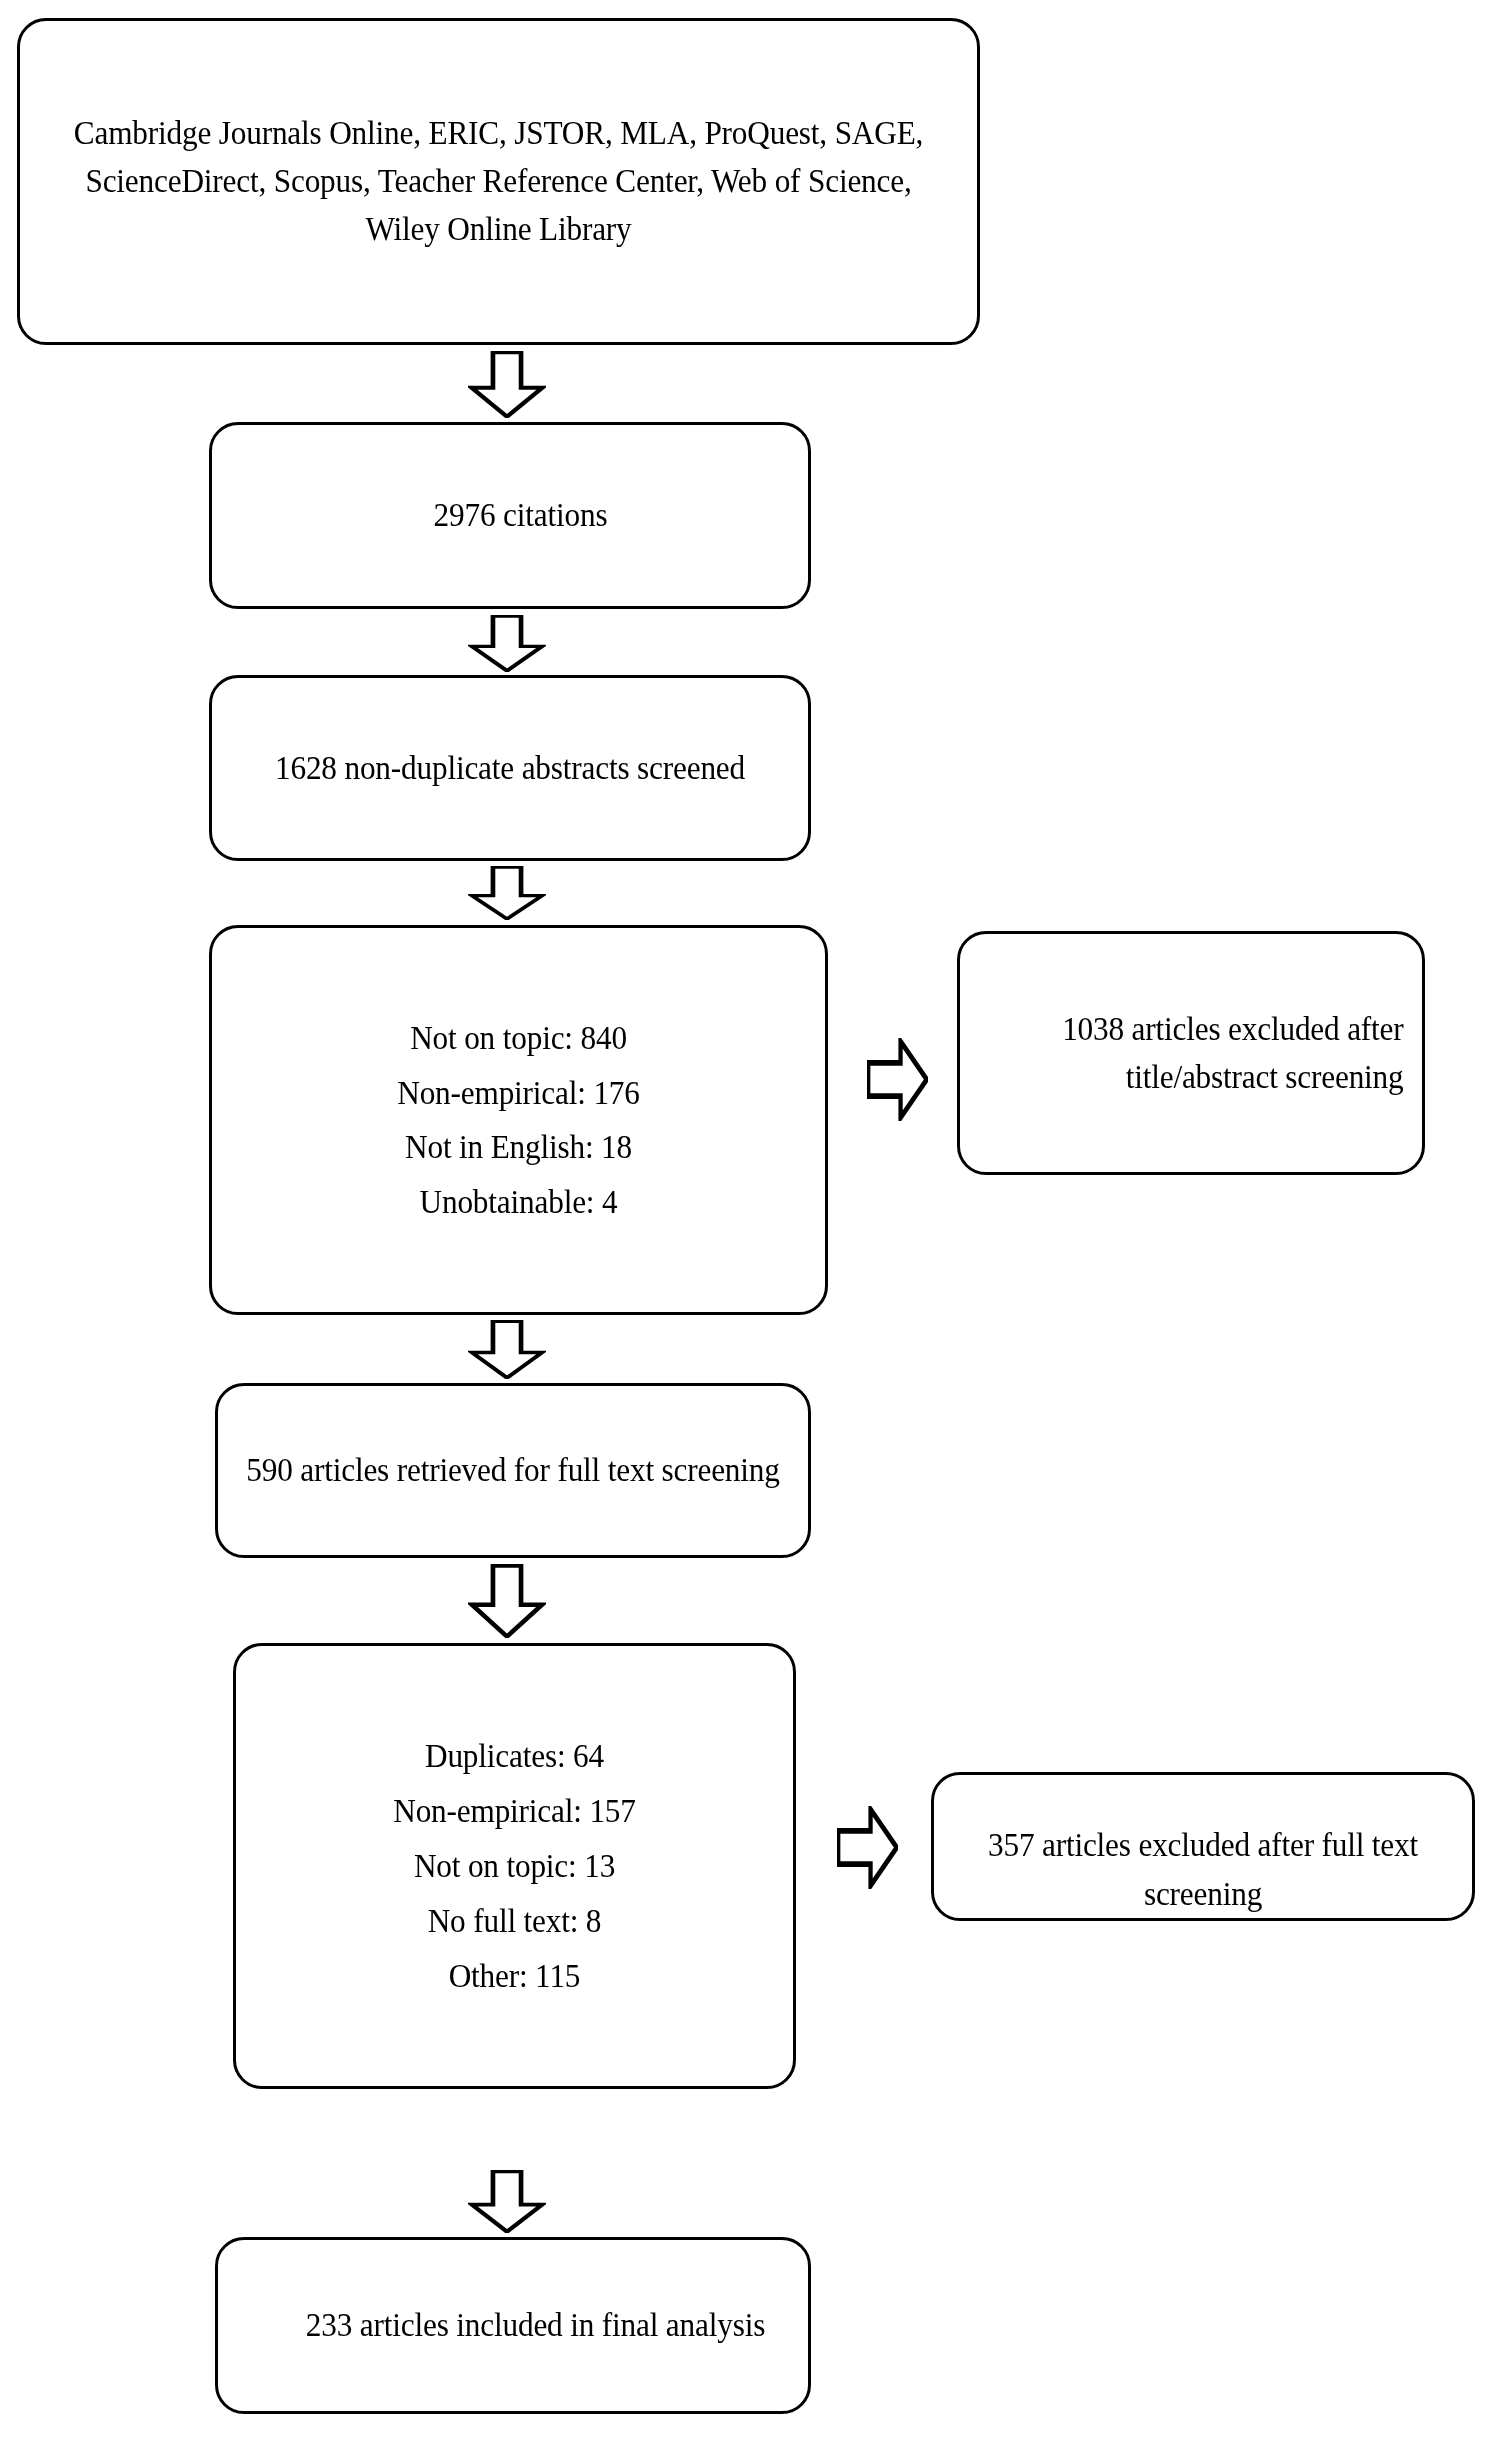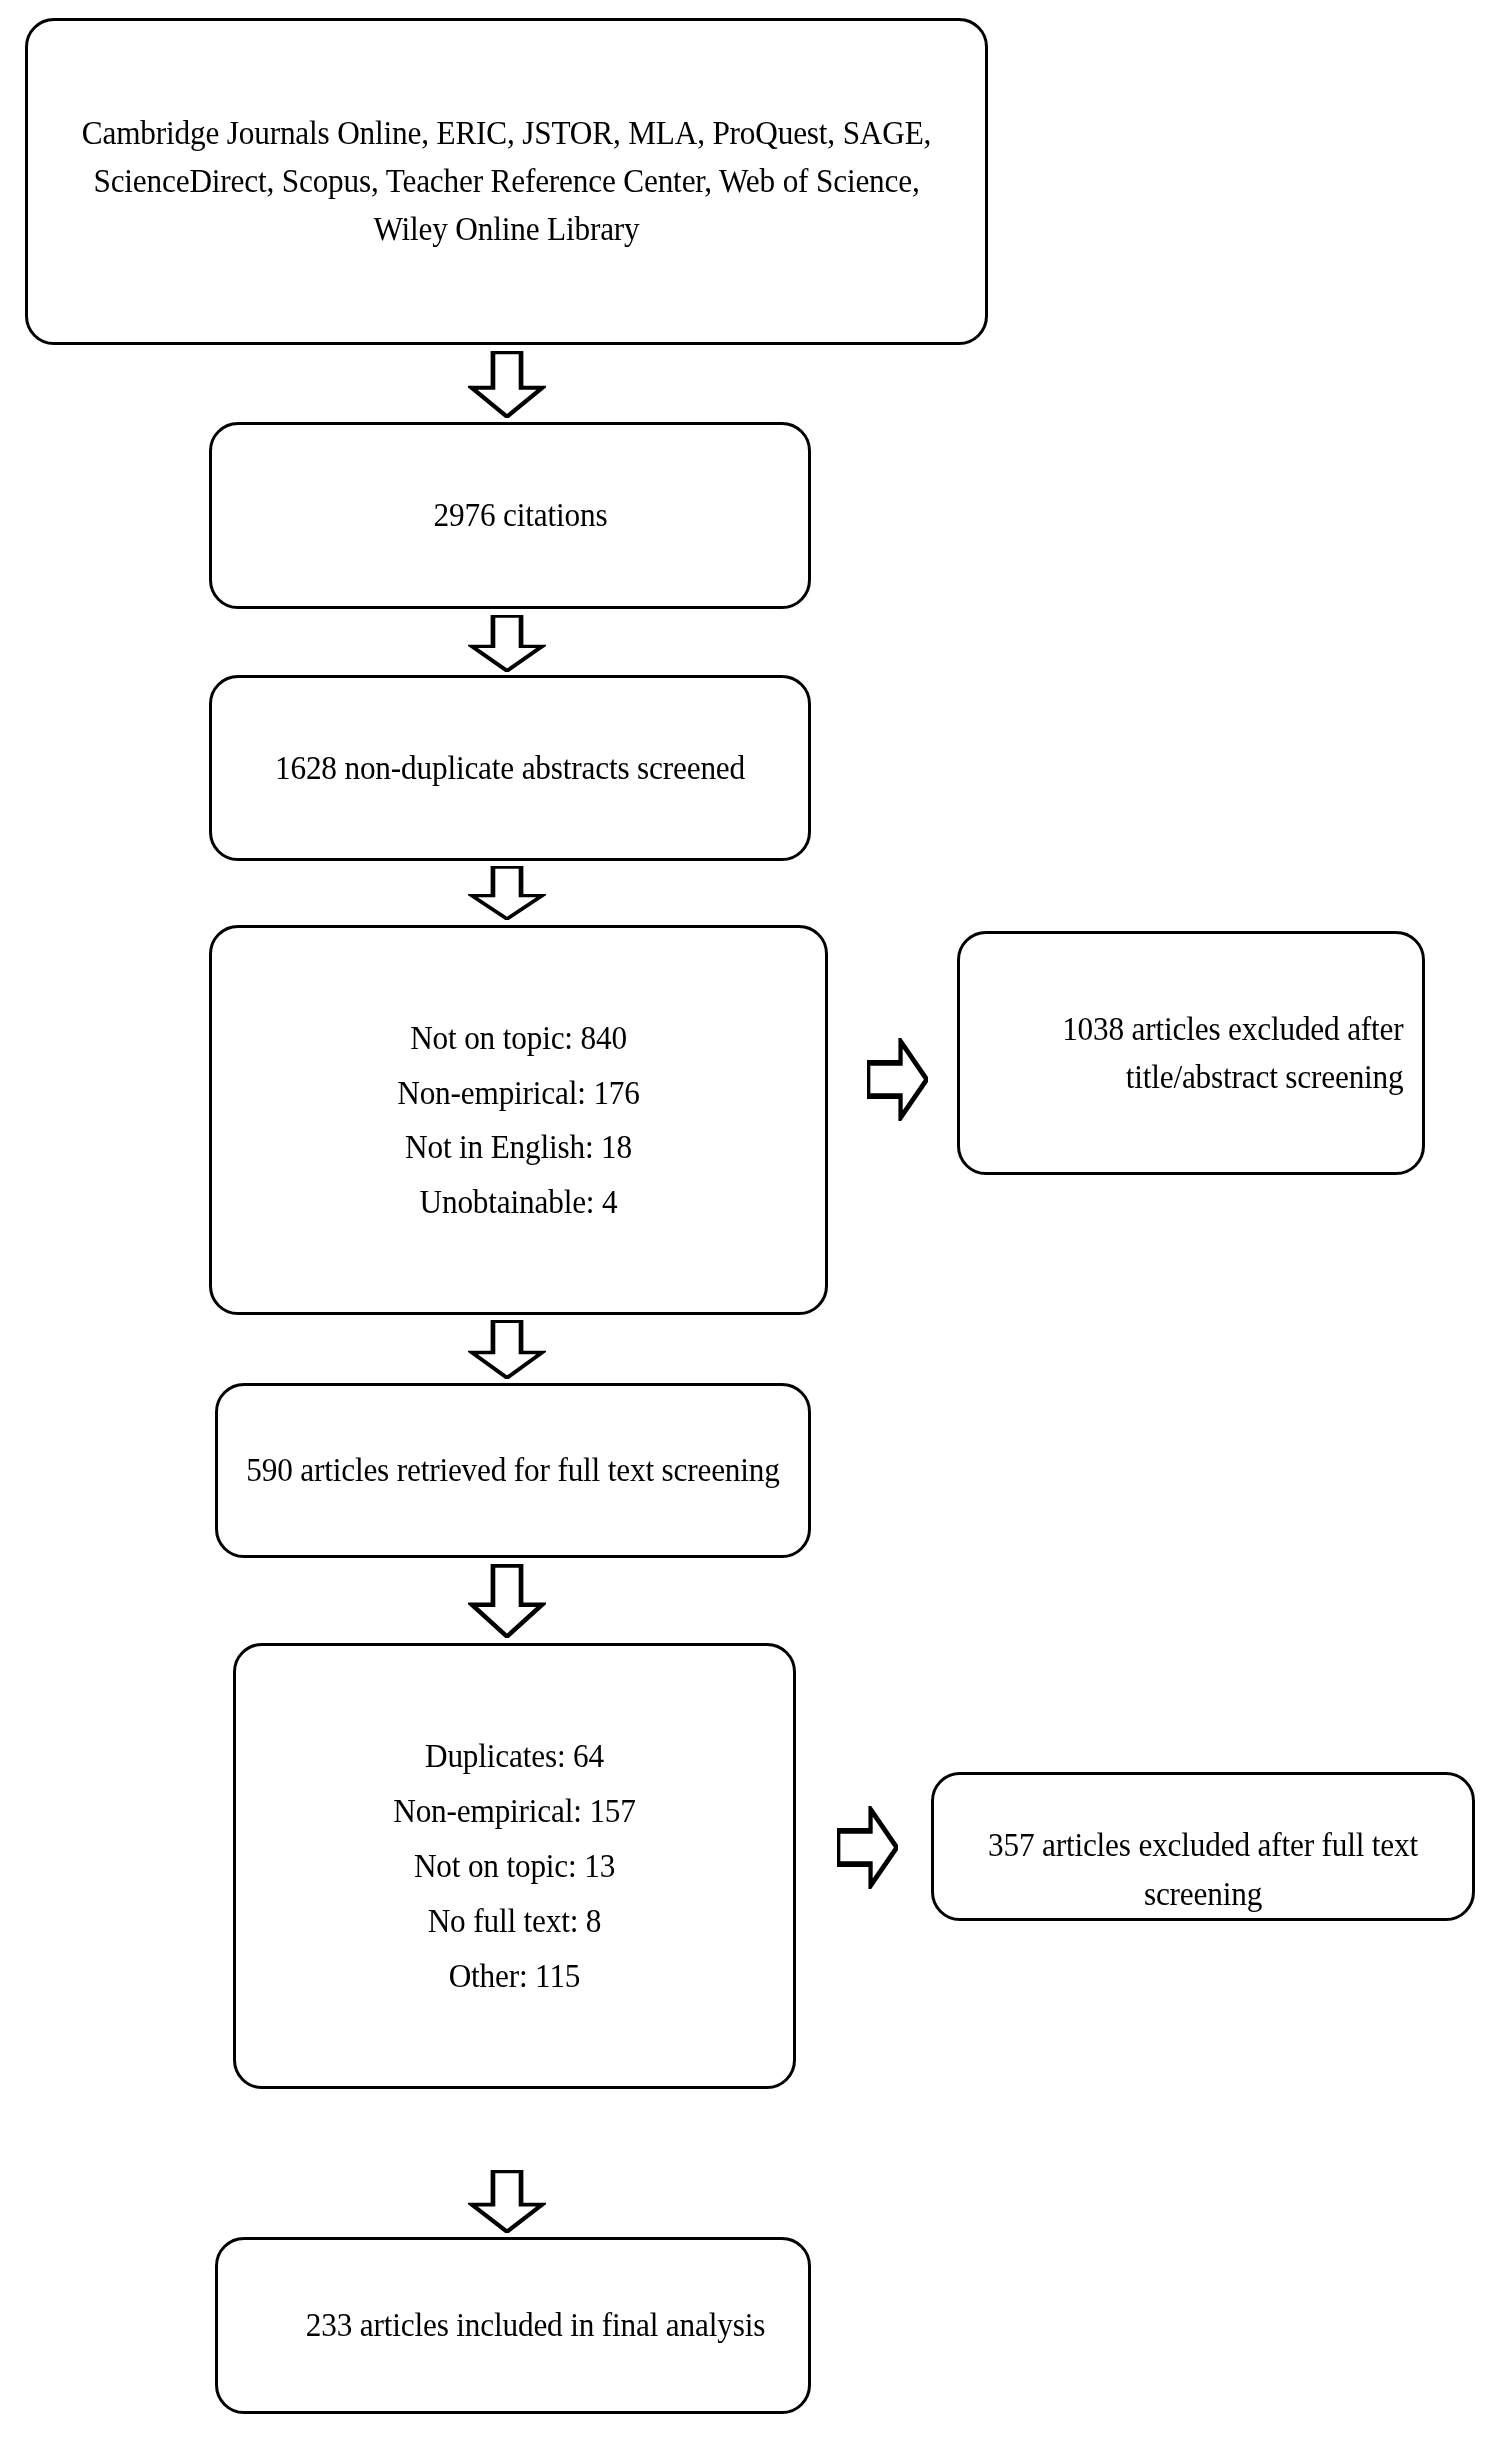--- a/index.html
+++ b/index.html
@@ -52,21 +52,21 @@
   .arrow {
     position: absolute;
   }
   .arrow svg {
     display: block;
     width: 100%;
     height: 100%;
   }
 
   
-  #box-sources      { left: 16.6px;   top: 17.7px;   width: 963px; height: 327px; margin-left: 8px; }
+  #box-sources      { left: 16.6px;   top: 17.7px;   width: 963px; height: 327px; }
   #box-citations    { left: 209px;  top: 422px;  width: 602px; height: 187px; padding-left: 21px; }
   #box-abstracts    { left: 209px;  top: 675px; width: 602px; height: 186px; }
   #box-excl1        { left: 209px;  top: 925px; width: 619px; height: 390px; }
   #box-excl1-result { left: 957px; top: 931px; width: 468px;  height: 244px; text-align: right; }
   #box-retrieved    { left: 215px;  top: 1383px; width: 596px; height: 175px; }
   #box-excl2        { left: 233px;  top: 1643px; width: 563px; height: 446px; }
   #box-excl2-result { left: 931px; top: 1772px; width: 544px; height: 149px; align-items: flex-end; }
   #box-final        { left: 215px;  top: 2237px; width: 596px; height: 177px; padding-left: 45px; }
 
   #arrow-1 { left: 468px;  top: 351px;  width: 78px; height: 67px; }

